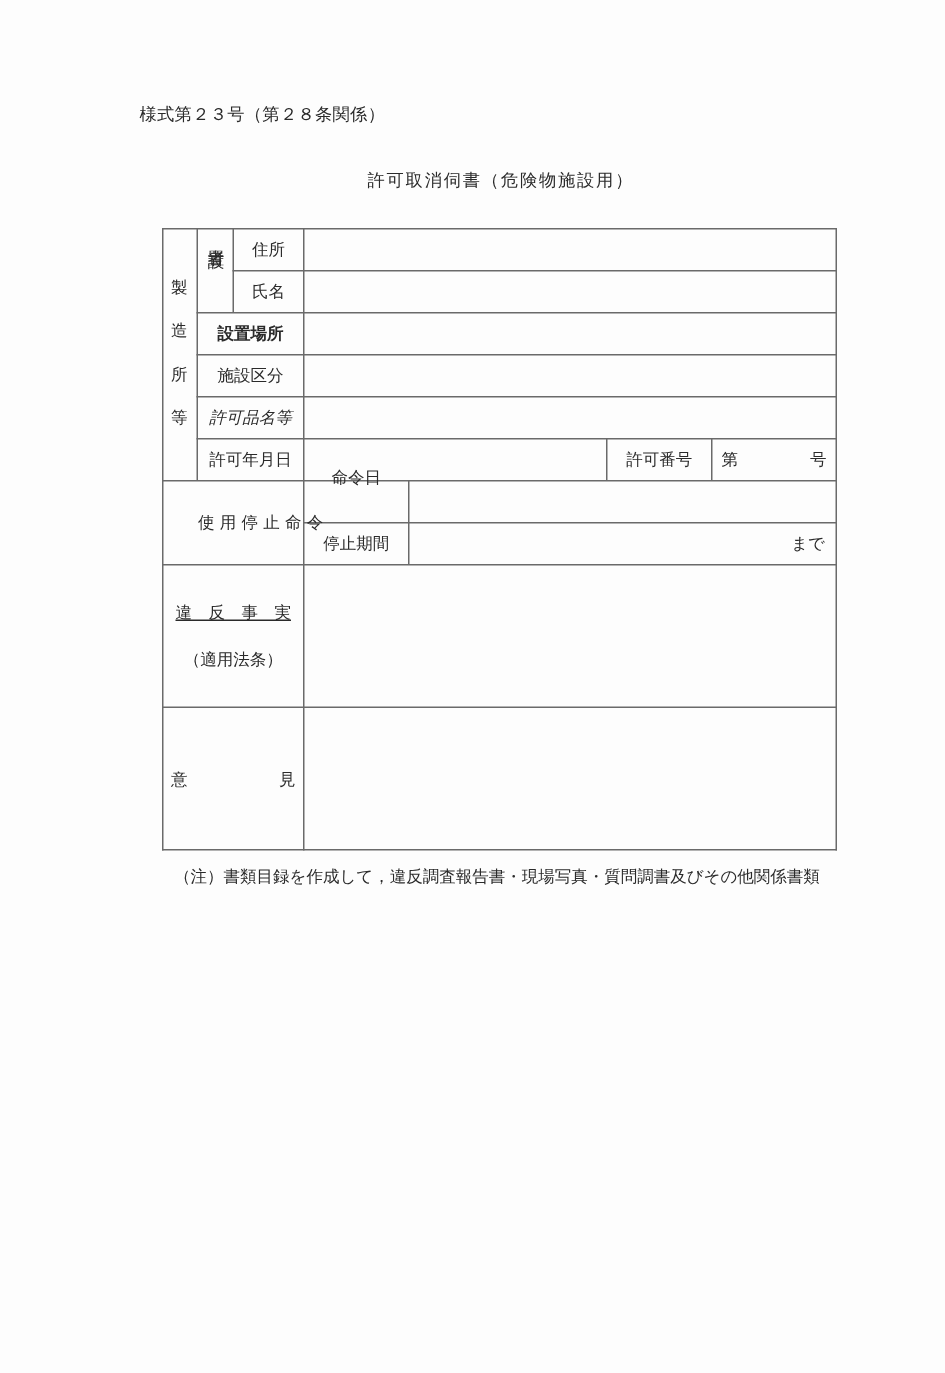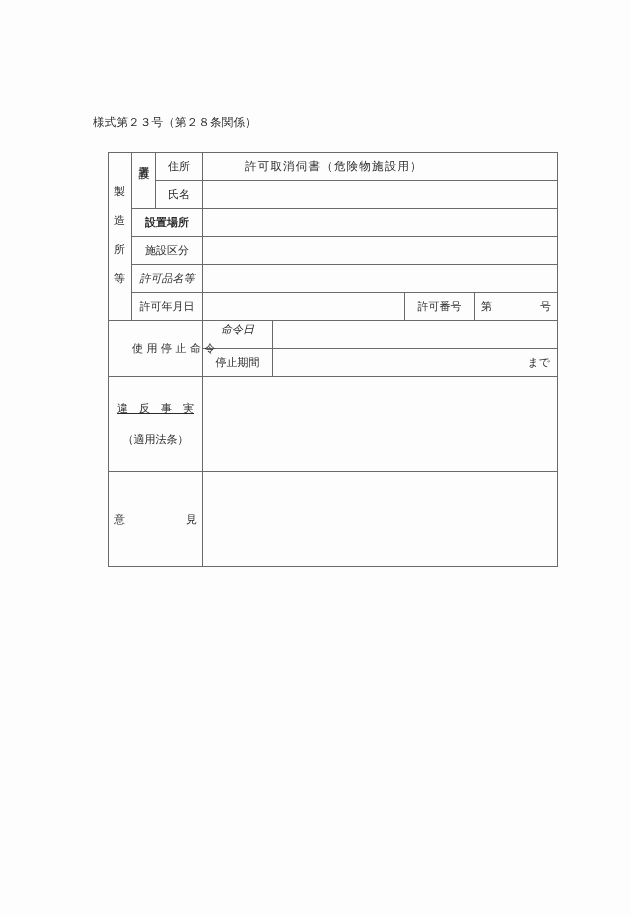--- a/index.html
+++ b/index.html
@@ -1,20 +1,20 @@
 <!DOCTYPE html>
 <html><head>
 <meta charset="utf-8">
 <style>
   html, body { margin:0; padding:0; }
   body {
     width:630px; height:915px; background:#fdfdfd; position:relative; overflow:hidden;
     font-family:"DejaVu Serif", "Liberation Serif", serif; color:#2a2a2a; font-size:11px;
   }
-  .abs { position:absolute;margin-top:46px; }
+  .abs { position:absolute; }
   #form-number { left:93px; top:69px; font-size:11.5px; letter-spacing:0.2px; }
   #doc-title { left:245px; top:113px; font-size:11.5px; letter-spacing:1.2px; }
   .ln { position:absolute; background:#6a6a6a; }
   .h { height:1px; }
   .v { width:1px; }
   .cell { position:absolute; display:flex; align-items:center; justify-content:center; font-size:11px; }
   .vtext { writing-mode:vertical-rl; text-orientation:upright; letter-spacing:1px; line-height:1; }
   #note { left:116px; top:573px; font-size:11px; line-height:23px; width:460px; }
   #note .l2 { padding-left:18px; }
 </style>
@@ -73,21 +73,21 @@
   <div class="cell" style="left:203px;top:293px;width:201px;height:27px;"></div>
 
   <div class="cell" style="left:405px;top:293px;width:69px;height:27px;">許可番号</div>
   <div class="cell" style="left:475px;top:293px;width:82px;height:27px;justify-content:space-between;padding:0 6px;box-sizing:border-box;">
     <span>第</span>
     <span></span>
     <span>号</span>
   </div>
 
   <div class="cell" style="left:109px;top:321px;width:93px;height:55px;letter-spacing:3.5px;margin-left:20px;">使用停止命令</div>
-  <div class="cell" style="left:203px;top:316px;width:69px;height:27px;font-style:italic;">命令日</div>
+  <div class="cell" style="left:203px;top:305px;width:69px;height:27px;">命令日</div>
   <div class="cell" style="left:203px;top:349px;width:69px;height:27px;">停止期間</div>
   <div class="cell" style="left:273px;top:321px;width:284px;height:27px;"></div>
   <div class="cell" style="left:273px;top:349px;width:284px;height:27px;justify-content:flex-end;padding-right:7px;box-sizing:border-box;text-align:right;">
     <span></span>
     <span>まで</span>
   </div>
 
   <div class="cell" style="left:109px;top:377px;width:93px;height:94px;flex-direction:column;">
     <span style="margin-bottom:16px;text-decoration:underline;">違　反　事　実</span>
     <span>（適用法条）</span>
@@ -95,13 +95,14 @@
   <div class="cell" style="left:203px;top:377px;width:354px;height:94px;"></div>
 
   <div class="cell" style="left:109px;top:472px;width:93px;height:94px;justify-content:space-between;padding:0 5px;box-sizing:border-box;">
     <span>意</span>
     <span>見</span>
   </div>
   <div class="cell" style="left:203px;top:472px;width:354px;height:94px;"></div>
 </div>
 
 <div id="note" class="abs">
+  <div>（注）書類目録を作成して，違反調査報告書・現場写真・質問調書及びその他関係書類</div>
 </div>
 
 </body></html>

